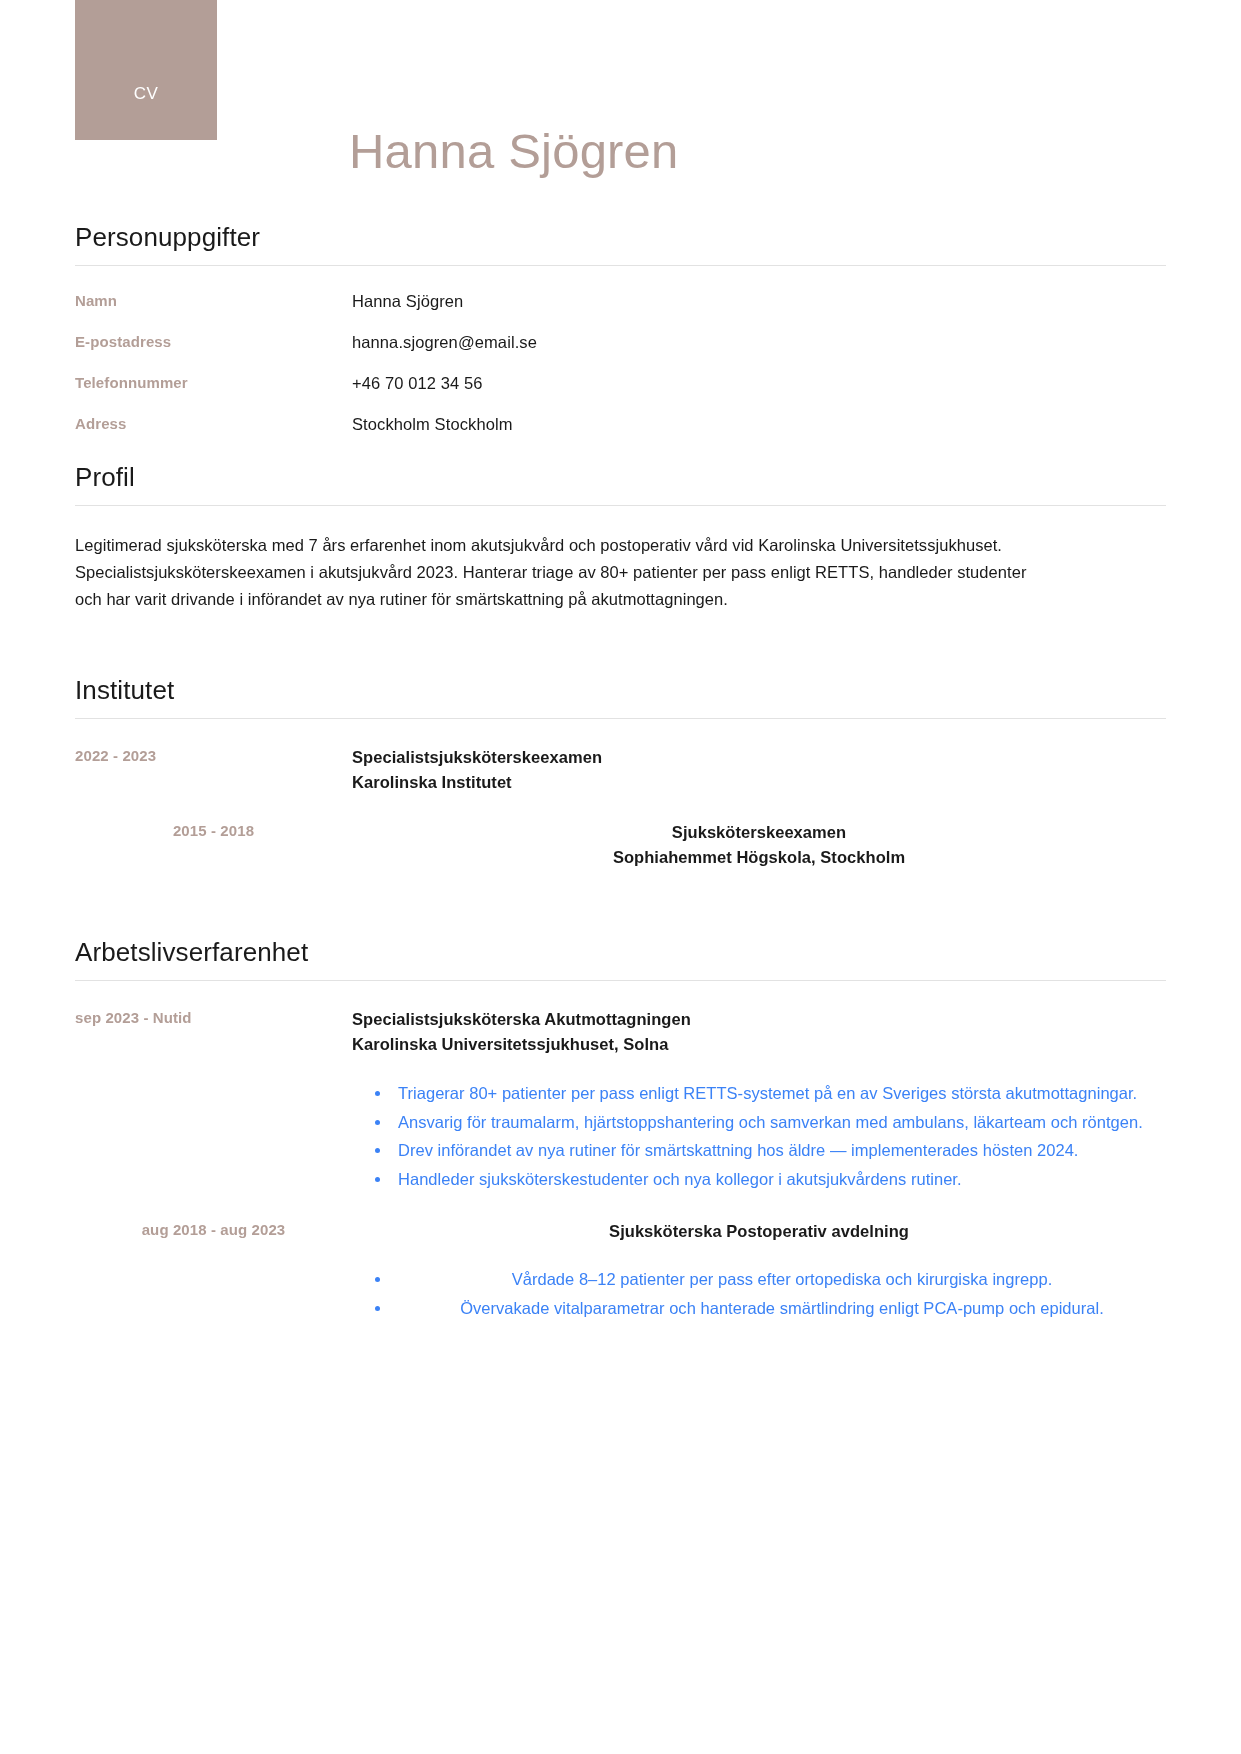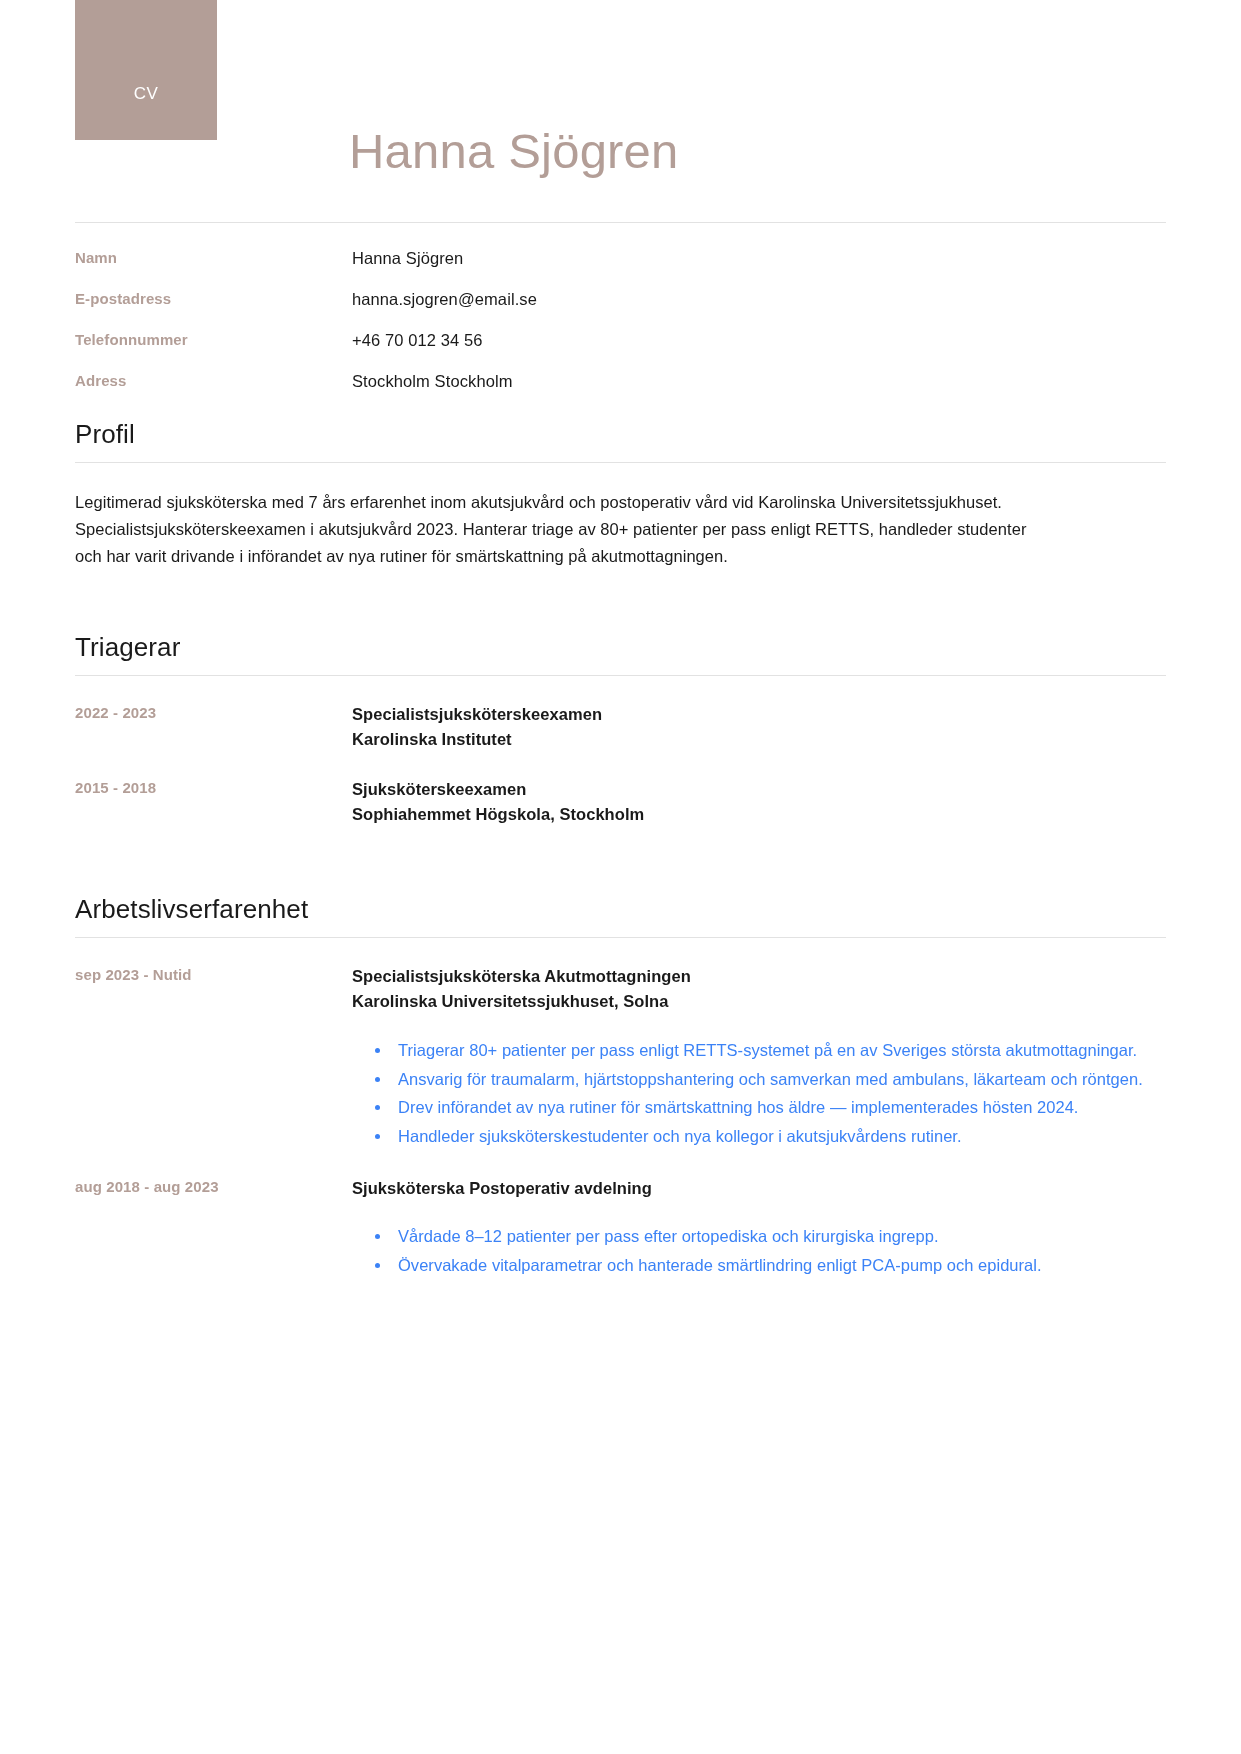--- a/index.html
+++ b/index.html
@@ -116,21 +116,21 @@
 
   
   .s-education { margin-top: 62px; }
   .s-experience { margin-top: 66px; }
 
   .entry {
     display: flex;
     align-items: flex-start;
     margin-bottom: 24px;
   }
-  .entry:last-child { margin-bottom: 0; }
+  .entry:last-child { margin-bottom: 0; text-align: center; }
   .entry-date {
     width: 277px;
     flex: 0 0 277px;
     font-size: 15px;
     font-weight: bold;
     color: #b39e97;
     letter-spacing: 0.1px;
     padding-top: 2px;
   }
   .entry-body { flex: 1 1 auto; }
@@ -171,20 +171,21 @@
   <div class="header">
     <div class="cv-block">
       <span class="cv-text">CV</span>
     </div>
     <h1 class="full-name">Hanna Sjögren</h1>
   </div>
 
   <div class="content">
 
     <section class="section s-personal">
+      <h2 class="section-title">Personuppgifter</h2>
       <hr class="section-rule">
 
       <div class="detail-row">
         <div class="detail-label">Namn</div>
         <div class="detail-value">Hanna Sjögren</div>
       </div>
       <div class="detail-row">
         <div class="detail-label">E-postadress</div>
         <div class="detail-value">hanna.sjogren@email.se</div>
       </div>
@@ -198,21 +199,21 @@
       </div>
     </section>
 
     <section class="section s-profile">
       <h2 class="section-title">Profil</h2>
       <hr class="section-rule">
       <p class="profile-text">Legitimerad sjuksköterska med 7 års erfarenhet inom akutsjukvård och postoperativ vård vid Karolinska Universitetssjukhuset. Specialistsjuksköterskeexamen i akutsjukvård 2023. Hanterar triage av 80+ patienter per pass enligt RETTS, handleder studenter och har varit drivande i införandet av nya rutiner för smärtskattning på akutmottagningen.</p>
     </section>
 
     <section class="section s-education">
-      <h2 class="section-title">Triagerar</h2>
+      <h2 class="section-title">Institutet</h2>
       <hr class="section-rule">
 
       <div class="entry">
         <div class="entry-date">2022 - 2023</div>
         <div class="entry-body">
           <div class="entry-title">Specialistsjuksköterskeexamen</div>
           <div class="entry-org">Karolinska Institutet</div>
         </div>
       </div>
 

